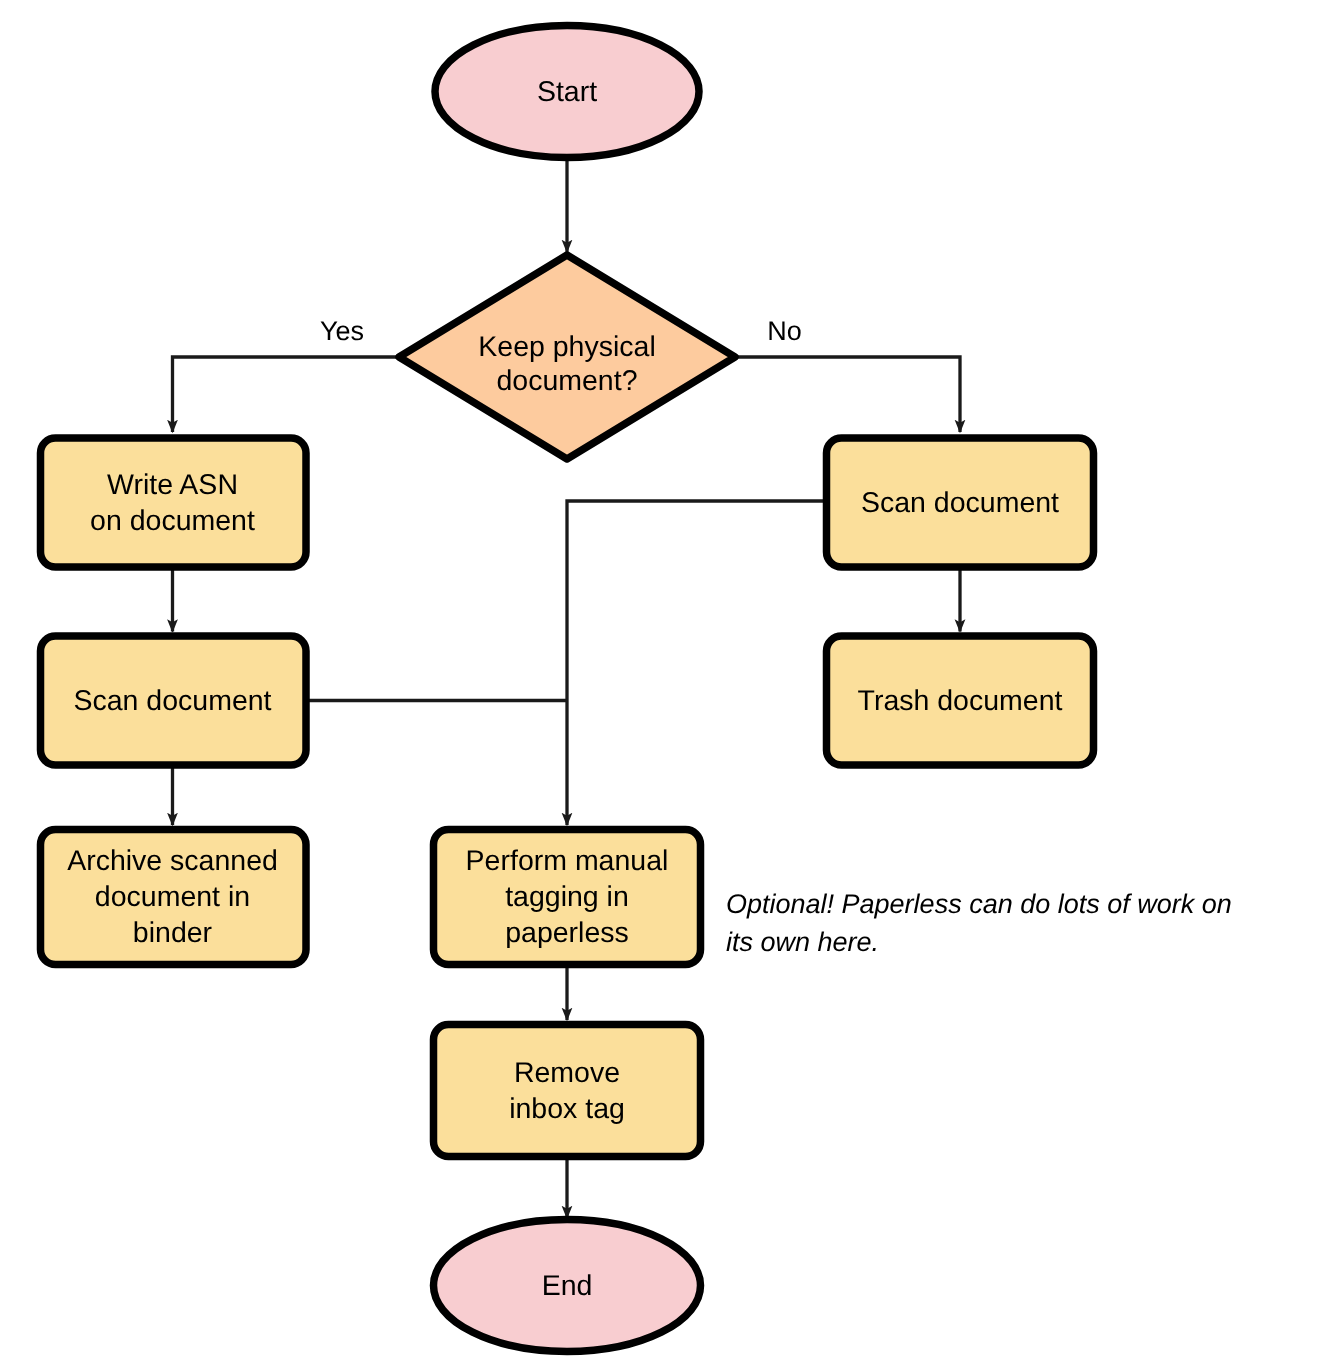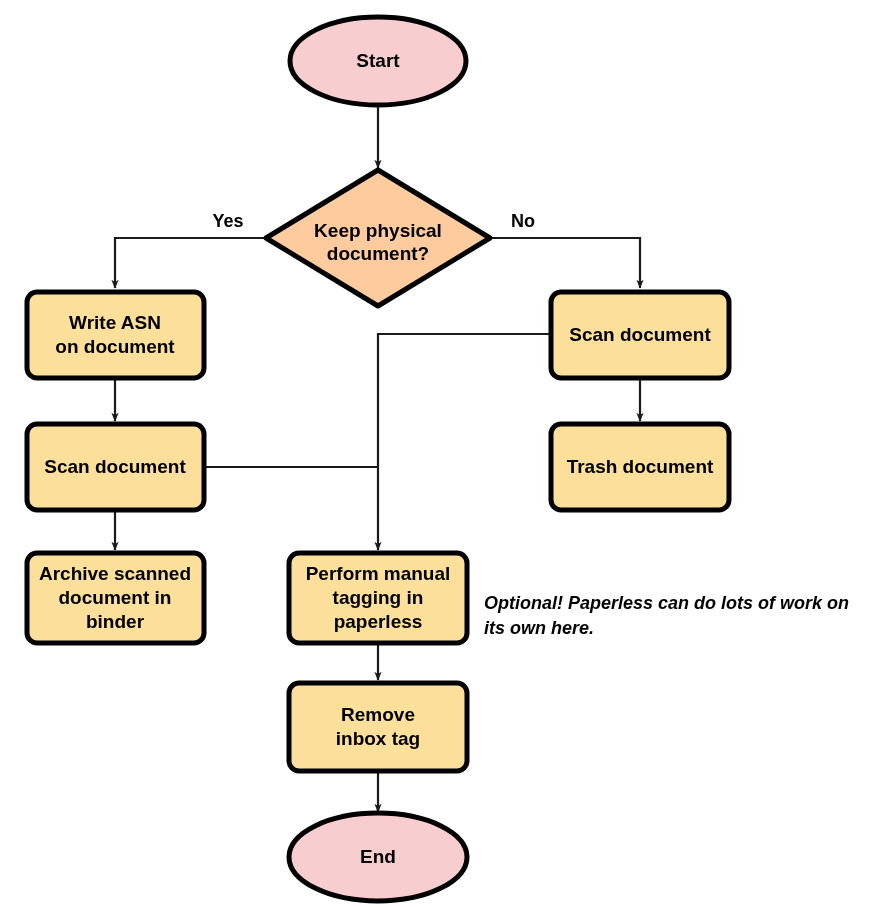--- a/index.html
+++ b/index.html
@@ -10,21 +10,20 @@
   body {
     width: 888px;
     height: 907px;
     font-family: "Liberation Sans", sans-serif;
     overflow: hidden;
   }
   #flowchart-root {
     position: relative;
     width: 727px;
     height: 907px;
-    font-weight: bold;
   }
   svg#flow-svg {
     display: block;
     width: 888px;
     height: 907px;
   }
   .node-shape {
     stroke: #000000;
     stroke-width: 5;
     stroke-linejoin: round;

